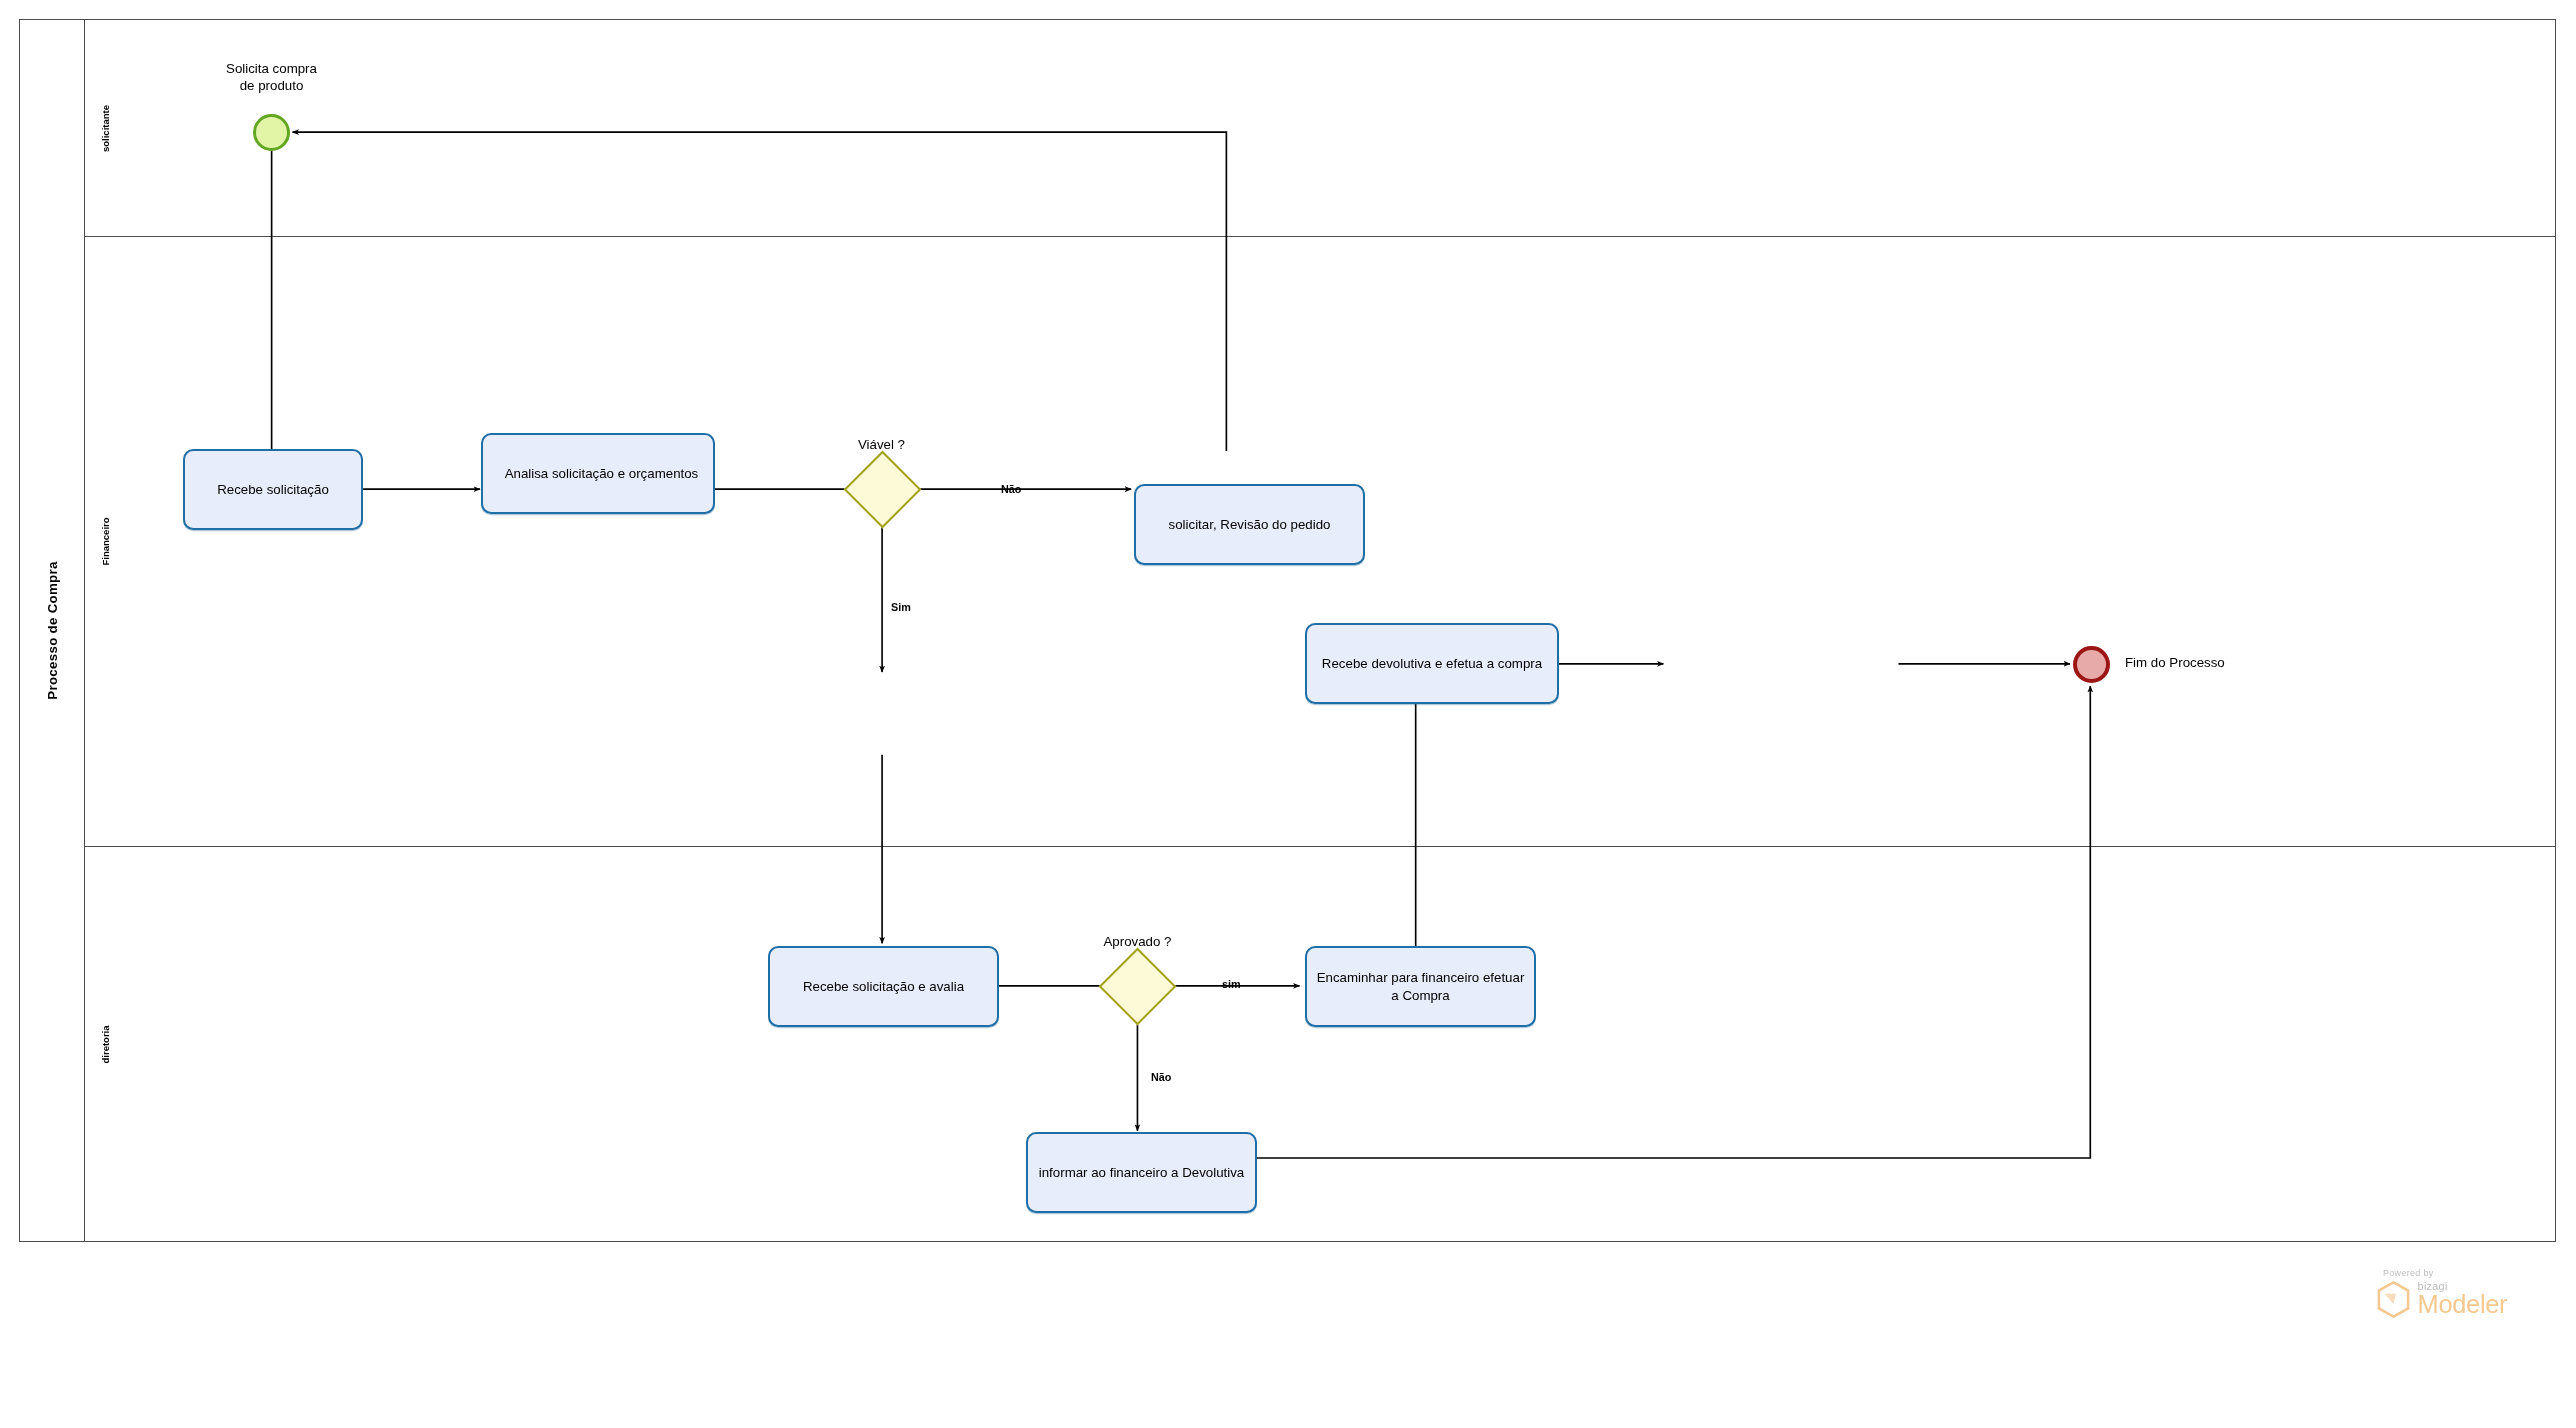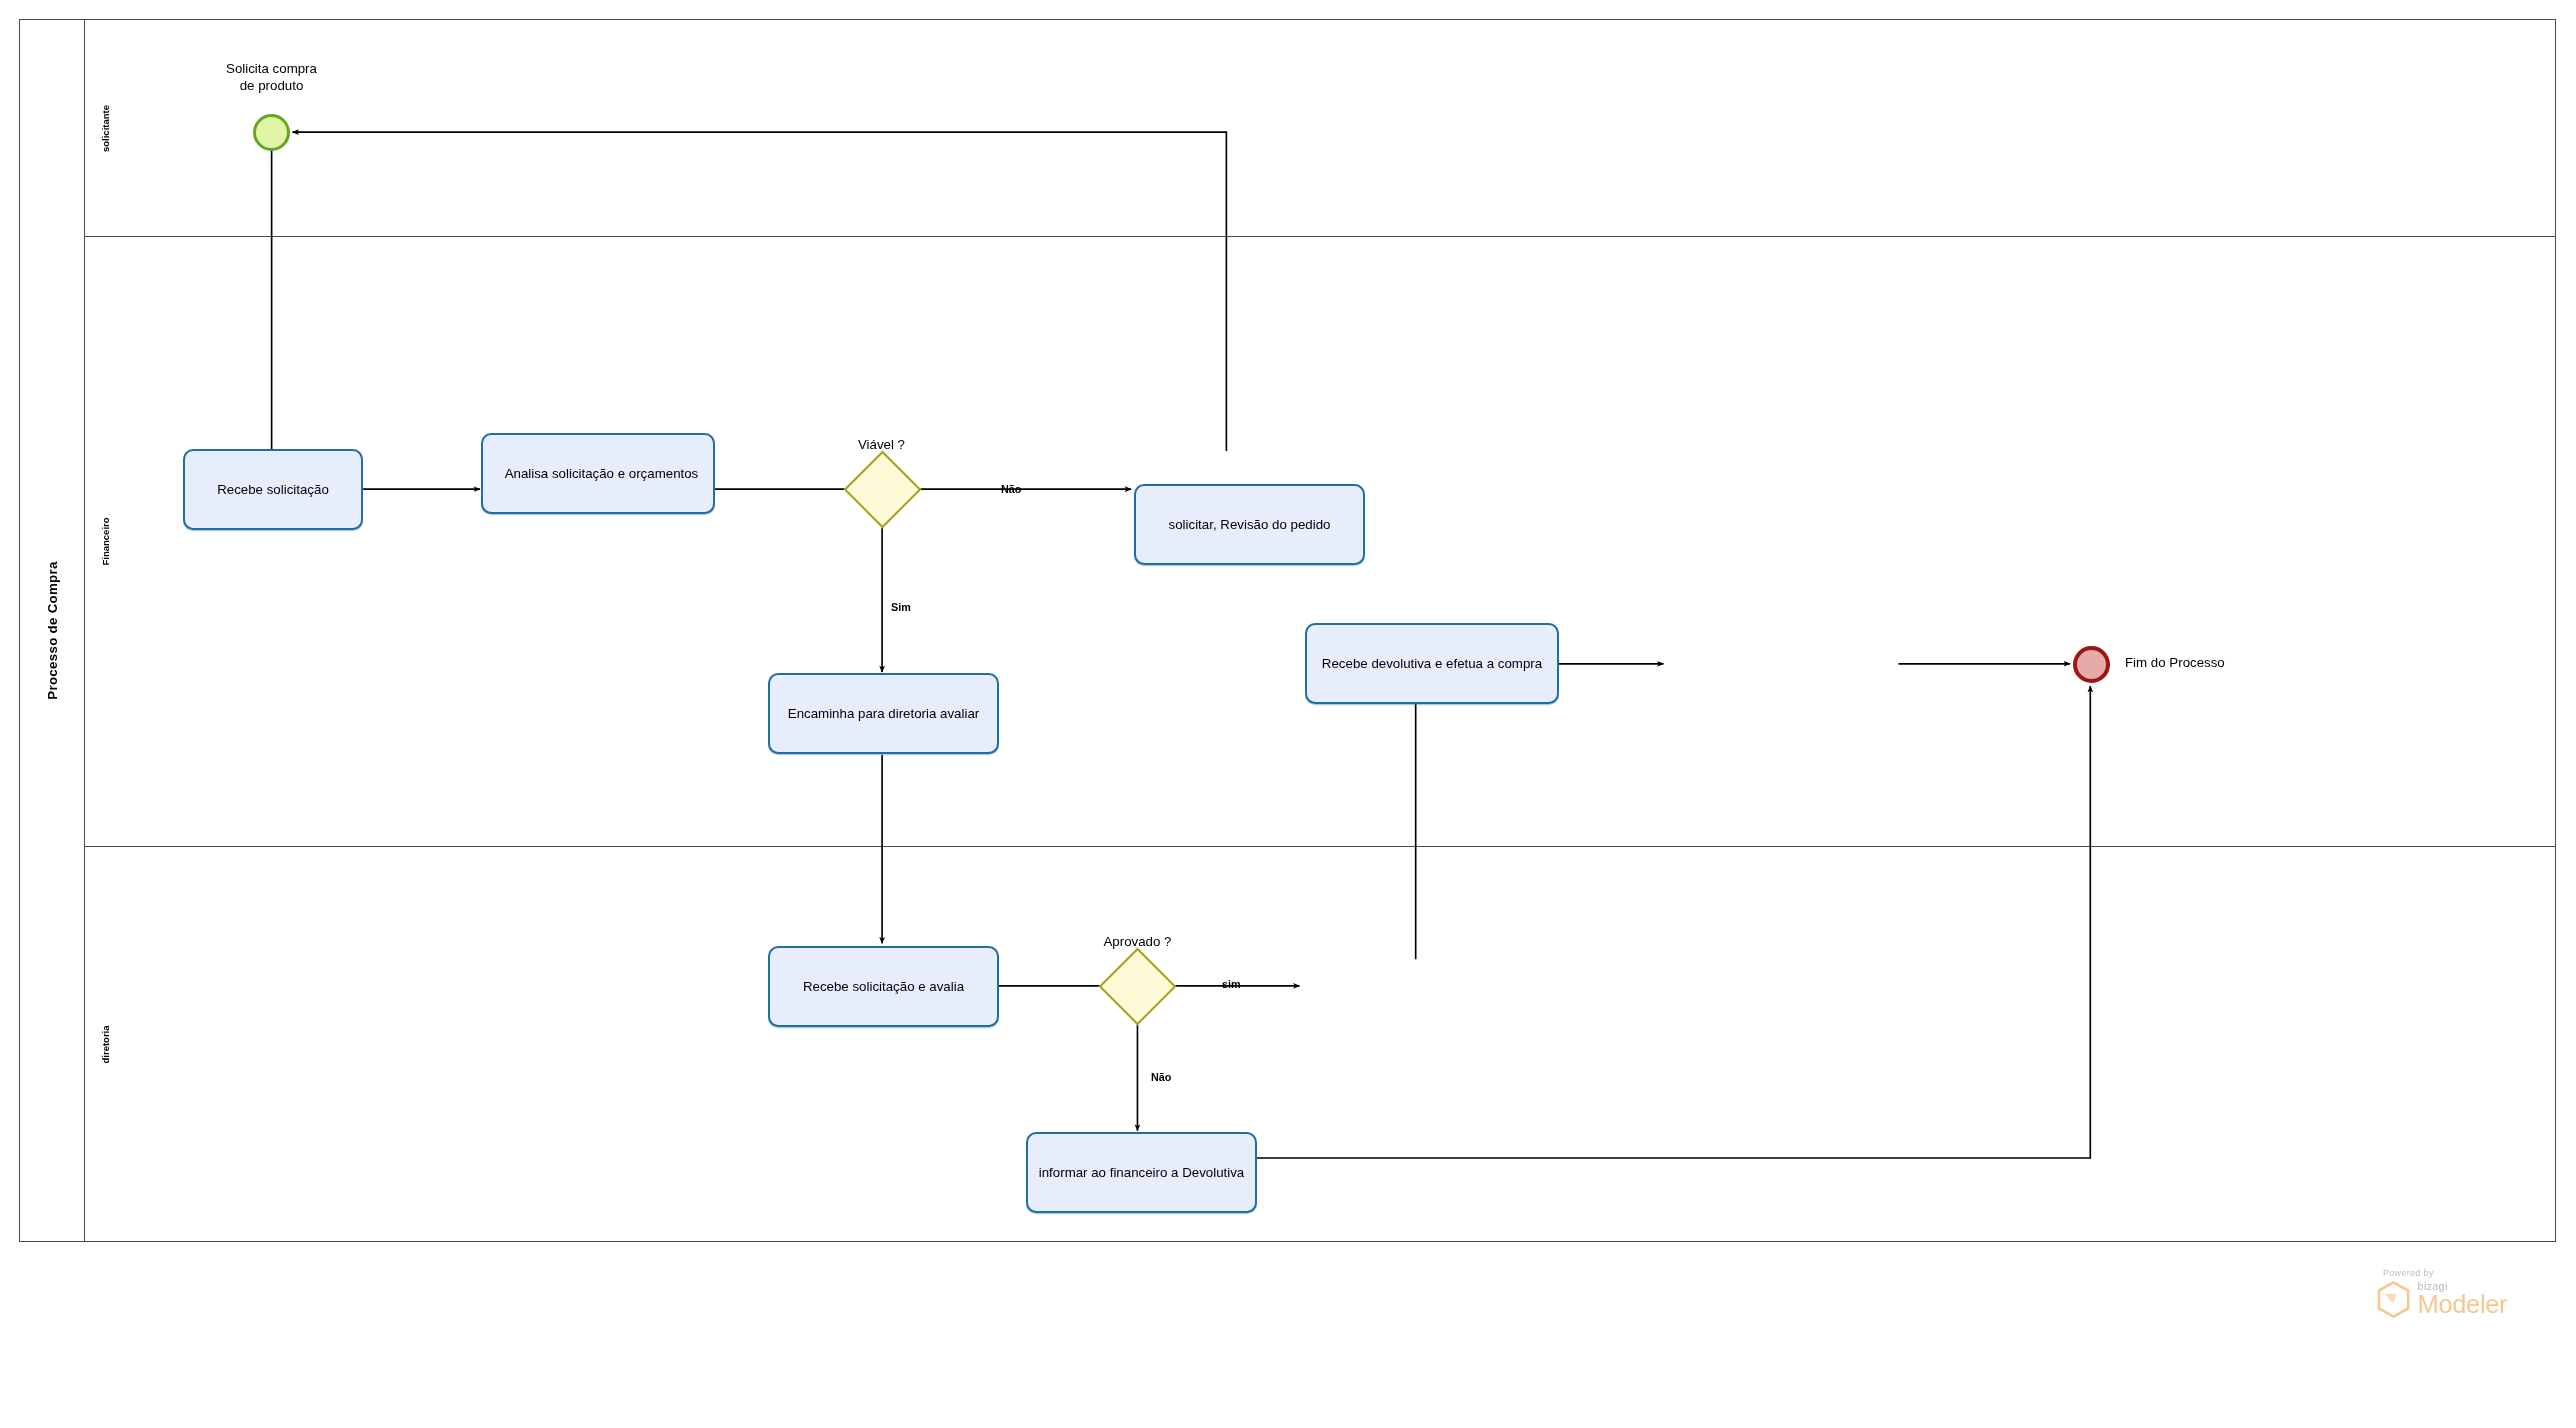--- a/index.html
+++ b/index.html
@@ -186,27 +186,27 @@
 
   <div class="event end" style="left:2073px;top:646px;width:37px;height:37px;"></div>
   <div class="shape-label" style="left:2125px;top:654px;width:203px;text-align:left;">Fim do Processo</div>
 
   <div class="task" style="left:183px;top:449px;width:180px;height:81px;">Recebe solicitação</div>
 
   <div class="task" style="left:481px;top:433px;width:234px;height:81px;padding-left:12px;">Analisa solicitação e orçamentos</div>
 
   <div class="task" style="left:1134px;top:449px;width:231px;height:81px;margin-top:35px;">solicitar, Revisão do pedido</div>
 
-  <div class="task" style="left:768px;top:673px;width:231px;height:81px;">Encaminha para diretoria avaliar</div>
 
   <div class="task" style="left:1305px;top:623px;width:254px;height:81px;text-align:right;">Recebe devolutiva e efetua a compra</div>
 
 
   <div class="task" style="left:768px;top:946px;width:231px;height:81px;">Recebe solicitação e avalia</div>
 
+  <div class="task" style="left:1305px;top:946px;width:231px;height:81px;">Encaminhar para financeiro efetuar a Compra</div>
 
   <div class="task" style="left:1026px;top:1132px;width:231px;height:81px;">informar ao financeiro  a Devolutiva</div>
 
   <div class="gateway" style="left:855px;top:462px;width:55px;height:55px;">
     <div class="diamond"></div>
   </div>
   <div class="shape-label" style="left:818px;top:436px;width:127px;">Viável ?</div>
 
   <div class="gateway" style="left:1110px;top:959px;width:55px;height:55px;">
     <div class="diamond"></div>

